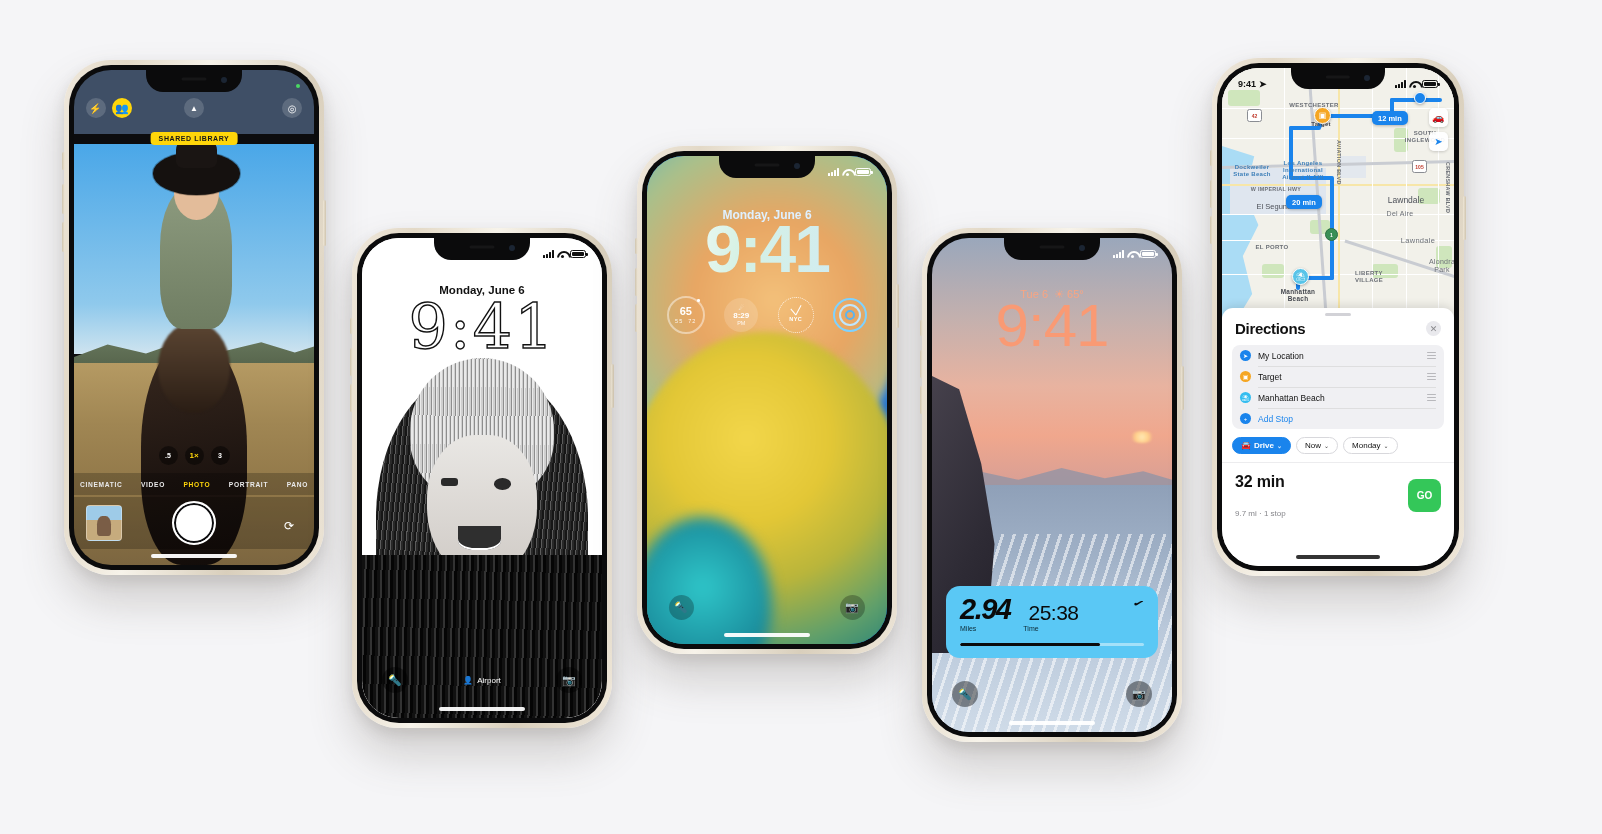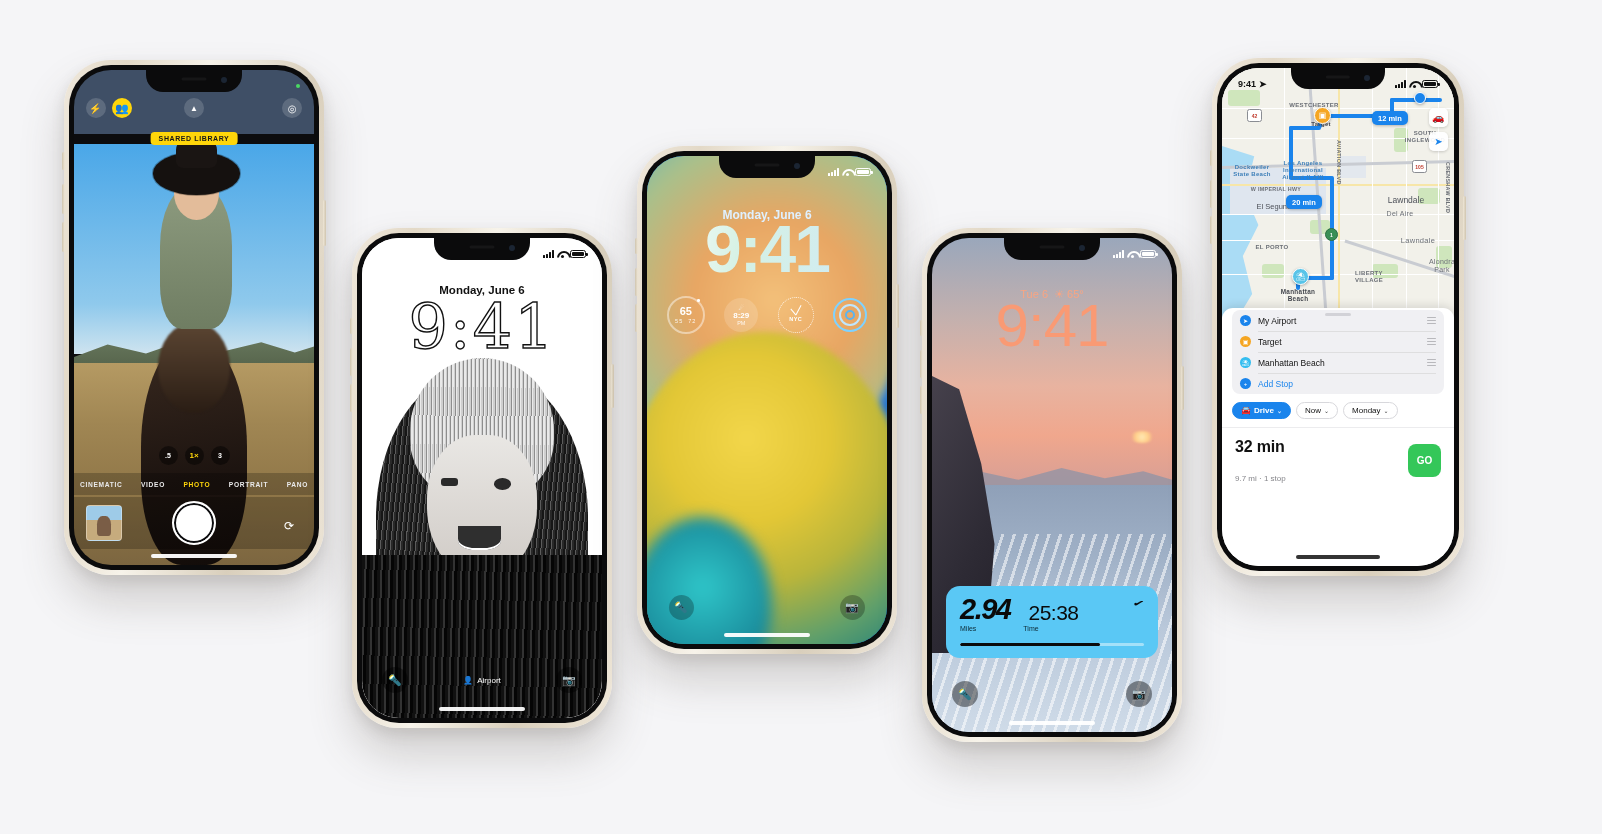--- a/index.html
+++ b/index.html
@@ -620,25 +620,29 @@
             </span>
         <span class="wifi"></span>
         <span class="batt">
               <span></span>
             </span>
       </span>
     </div>
 
     <div class="sheet">
       <div class="grab"></div>
+      <div class="sh-head">
+        <div class="sh-title">Directions</div>
+        <div class="sh-close">✕</div>
+      </div>
 
       <div class="stops">
         <div class="stop">
           <span class="sdot loc">➤</span>
-          <span class="stext">My Airport</span>
+          <span class="stext">My Location</span>
           <span class="handle">
                 <i></i>
                 <i></i>
                 <i></i>
               </span>
         </div>
         <div class="stop">
           <span class="sdot tgt">▣</span>
           <span class="stext">Target</span>
           <span class="handle">

